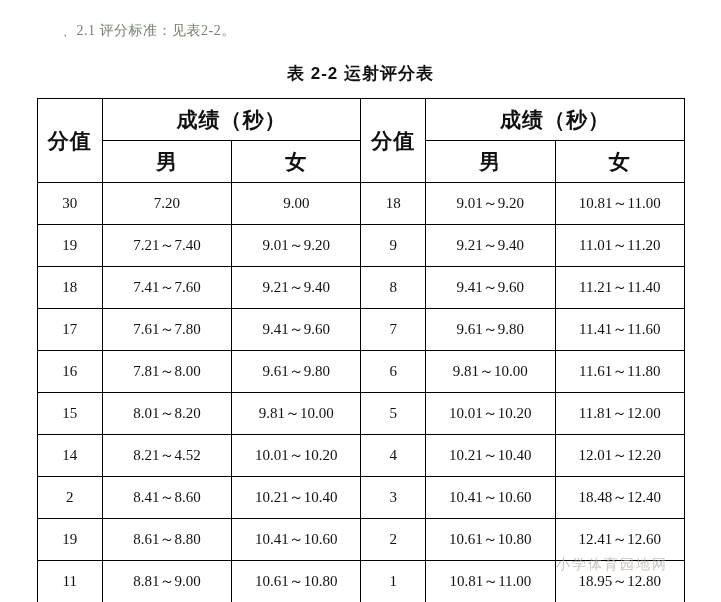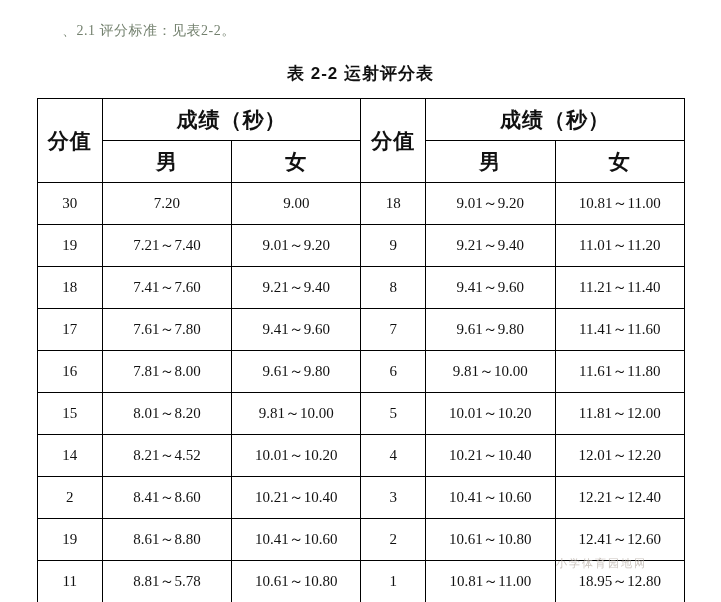--- a/index.html
+++ b/index.html
@@ -70,21 +70,21 @@
   }
   .col-score { width: 62px; }
   .col-val   { width: 124px; }
   .hdr-group { height: 40px; }
   .hdr-sub   { height: 40px; }
   .watermark {
     position: absolute;
     left: 556px;
     top: 556px;
     font-family: "Liberation Sans", sans-serif;
-    font-size: 11px;
+    font-size: 14px;
     color: #b9b0a8;
     letter-spacing: 2px;
     opacity: 0.75;
     white-space: nowrap;
   }
 </style>
 </head>
 <body>
 
 <div class="page">
@@ -172,33 +172,33 @@
         <td>4</td>
         <td>10.21～10.40</td>
         <td>12.01～12.20</td>
       </tr>
       <tr>
         <td>2</td>
         <td>8.41～8.60</td>
         <td>10.21～10.40</td>
         <td>3</td>
         <td>10.41～10.60</td>
-        <td>12.21～12.40</td>
+        <td>18.48～12.40</td>
       </tr>
       <tr>
         <td>19</td>
         <td>8.61～8.80</td>
         <td>10.41～10.60</td>
         <td>2</td>
         <td>10.61～10.80</td>
         <td>12.41～12.60</td>
       </tr>
       <tr>
         <td>11</td>
-        <td>8.81～5.78</td>
+        <td>8.81～9.00</td>
         <td>10.61～10.80</td>
         <td>1</td>
         <td>10.81～11.00</td>
         <td>18.95～12.80</td>
       </tr>
     </tbody>
   </table>
 
   <div class="watermark">小学体育园地网</div>
 

